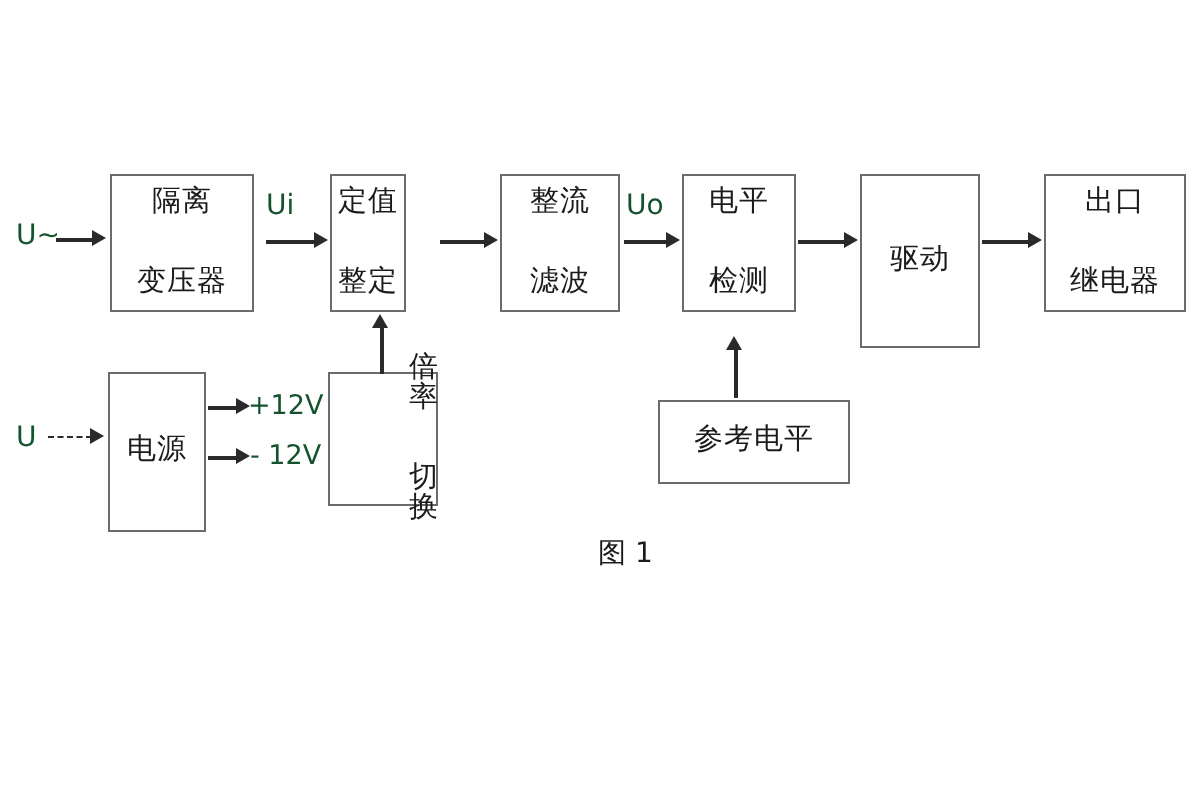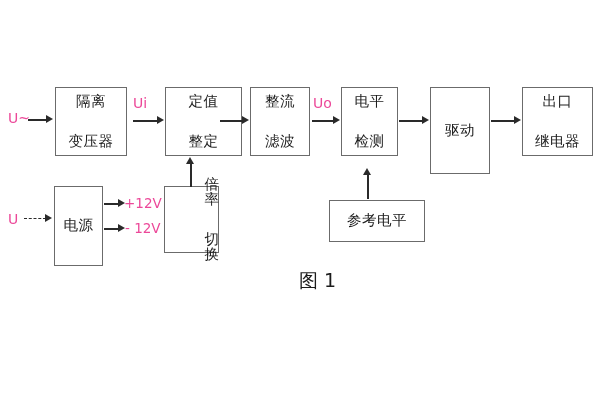--- a/index.html
+++ b/index.html
@@ -36,32 +36,32 @@
   }
   .block .line + .line {
     margin-top: 24px;
   }
   .block.single .line {
     margin-top: 0;
   }
   
   .label {
     position: absolute;
-    color: #ec4899;
+    color: #14532d;
     font-size: 14px;
     white-space: nowrap;
     line-height: 1;
   }
   .label.small {
     font-size: 13.5px;
   }
   .caption {
     position: absolute;
     color: #1b1b1b;
-    font-size: 19px;
+    font-size: 14px;
     white-space: nowrap;
   }
   
   .arrow-h {
     position: absolute;
     height: 10px;
     display: block;
   }
   .arrow-h .shaft {
     position: absolute;
@@ -124,21 +124,21 @@
     <span class="line">变压器</span>
   </div>
 
   <div class="label" style="left:133px; top:96px;">Ui</div>
 
   <div class="arrow-h" style="left:133px; top:116px; width:32px;">
     <div class="shaft" style="width:25px;"></div>
     <div class="head" style="left:24px;"></div>
   </div>
 
-  <div class="block" style="left:165px; top:87px; width:77px; height:69px;">
+  <div class="block" style="left:165px; top:87px; width:38px; height:69px;">
     <span class="line">定值</span>
     <span class="line">整定</span>
   </div>
 
   <div class="arrow-h" style="left:220px; top:116px; width:30px;">
     <div class="shaft" style="width:23px;"></div>
     <div class="head" style="left:22px;"></div>
   </div>
 
   <div class="block" style="left:250px; top:87px; width:60px; height:69px;">

